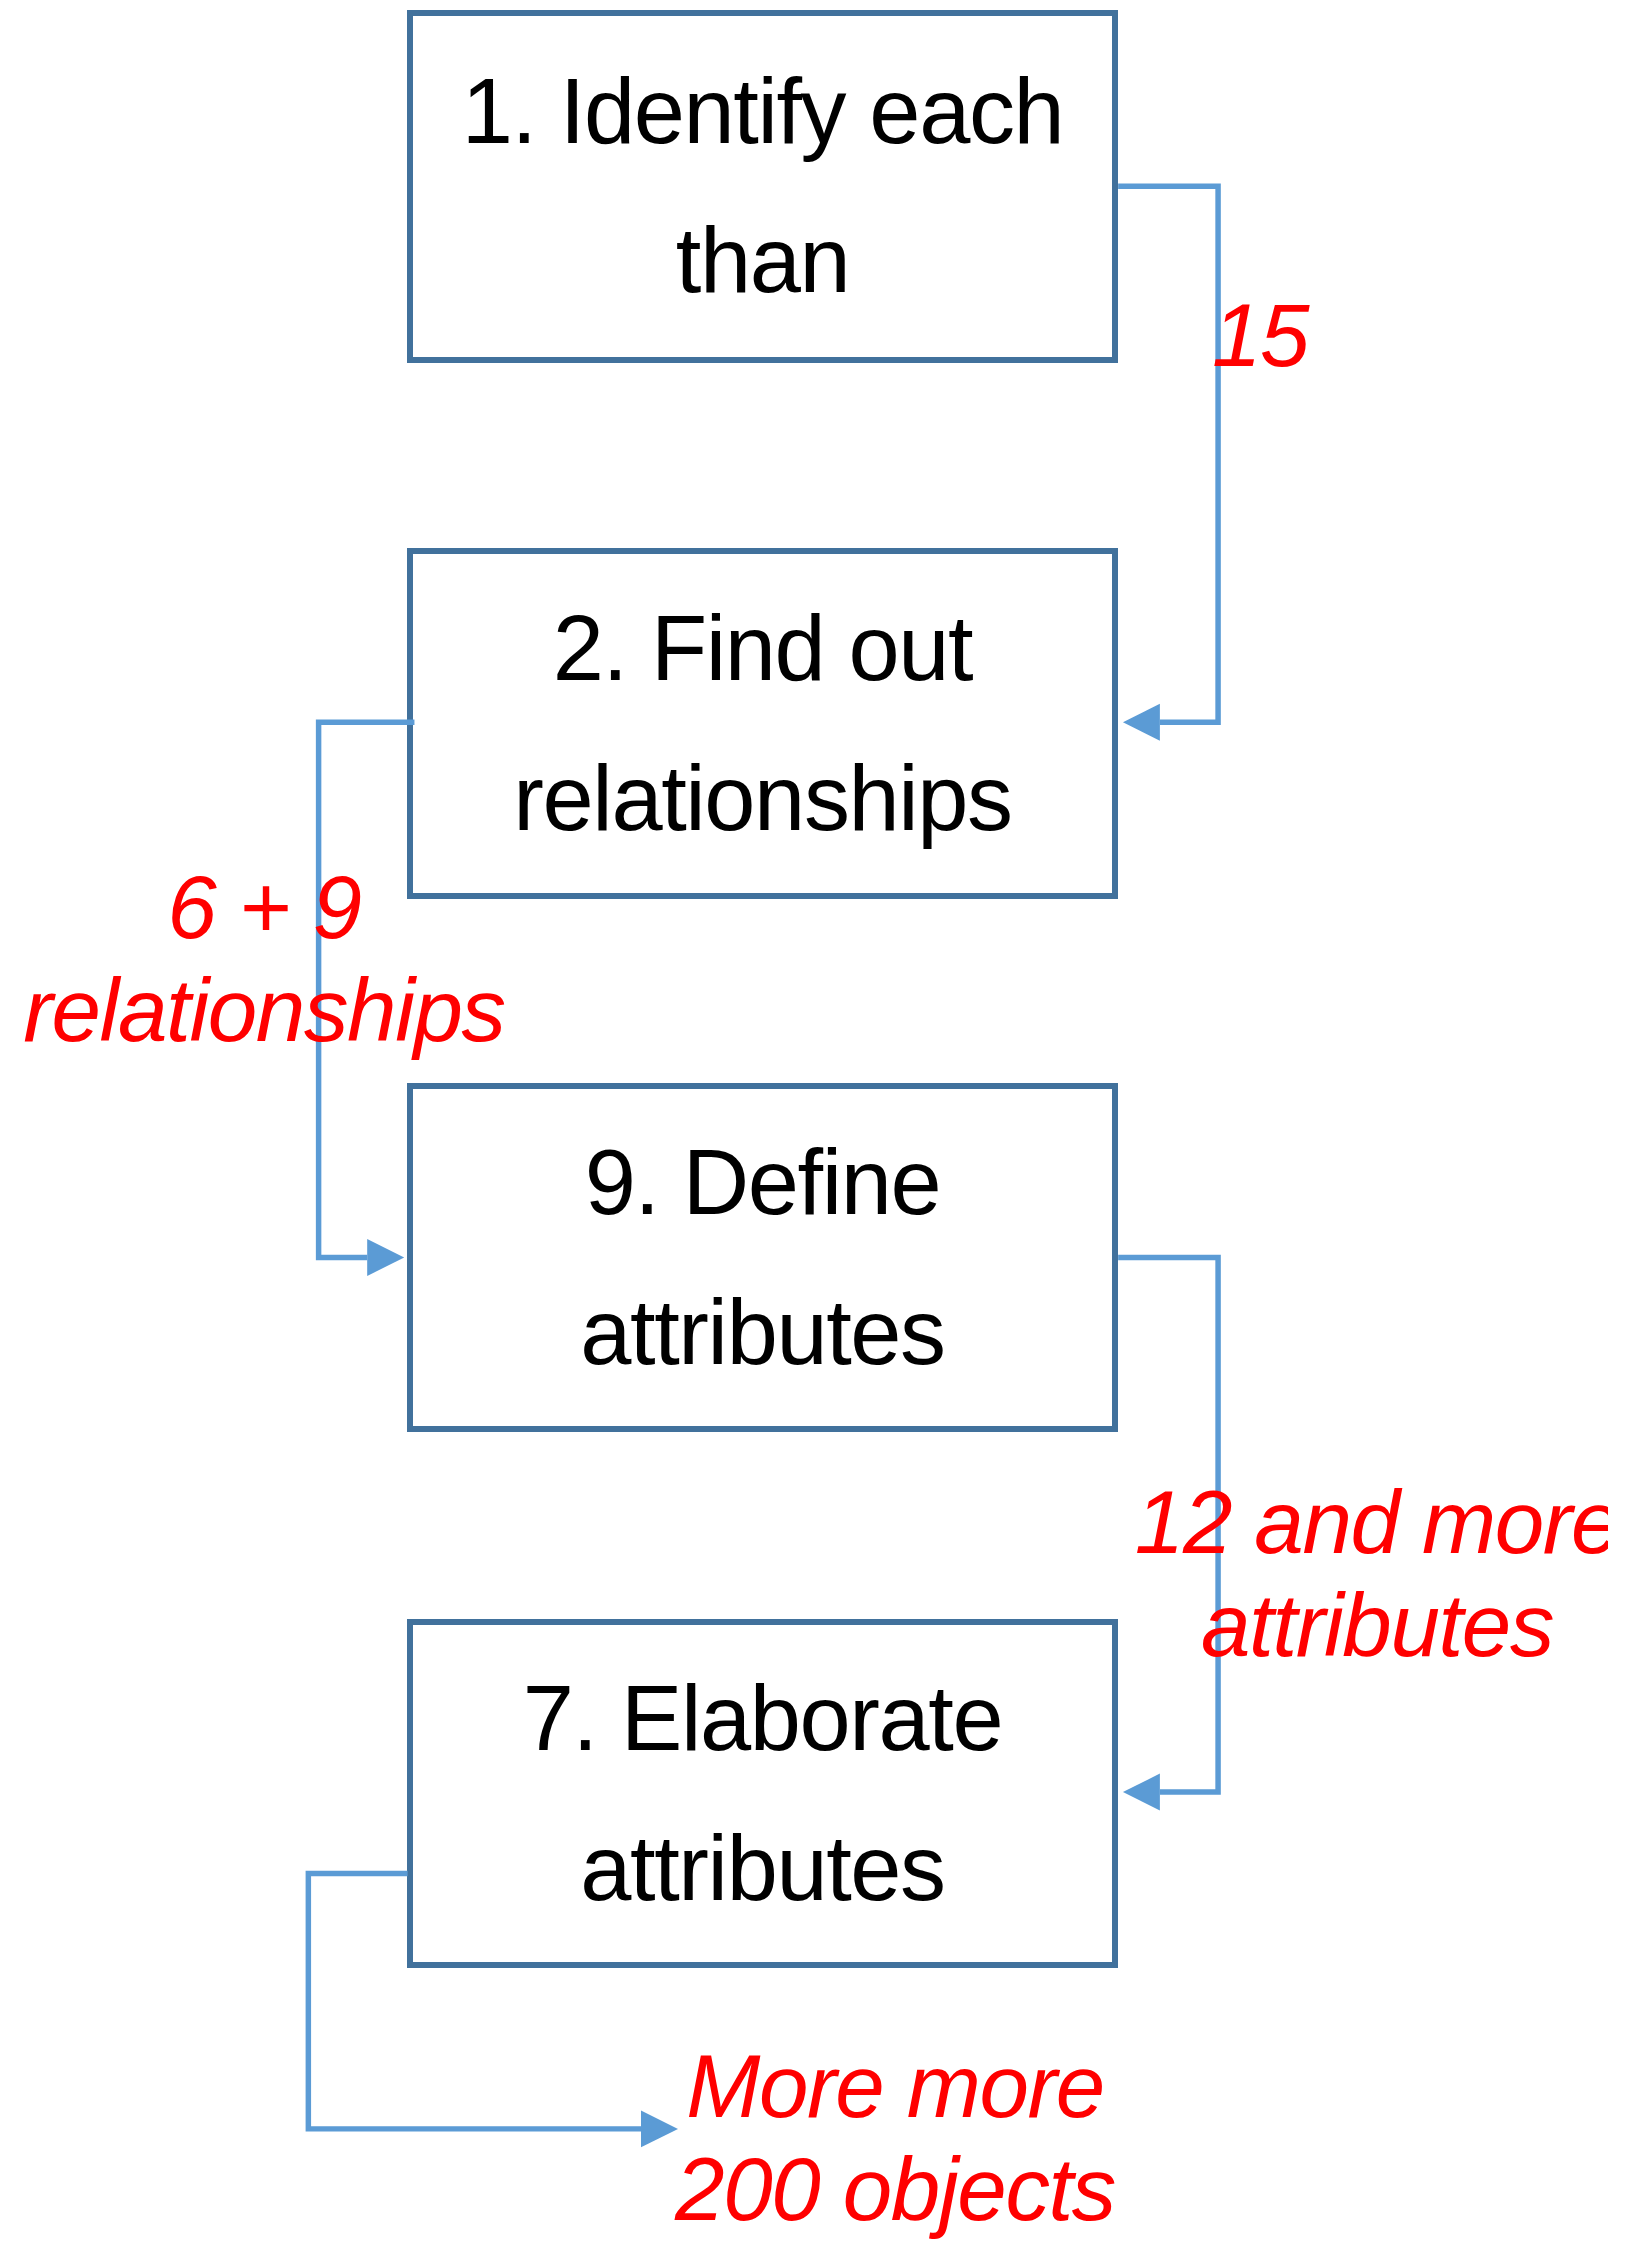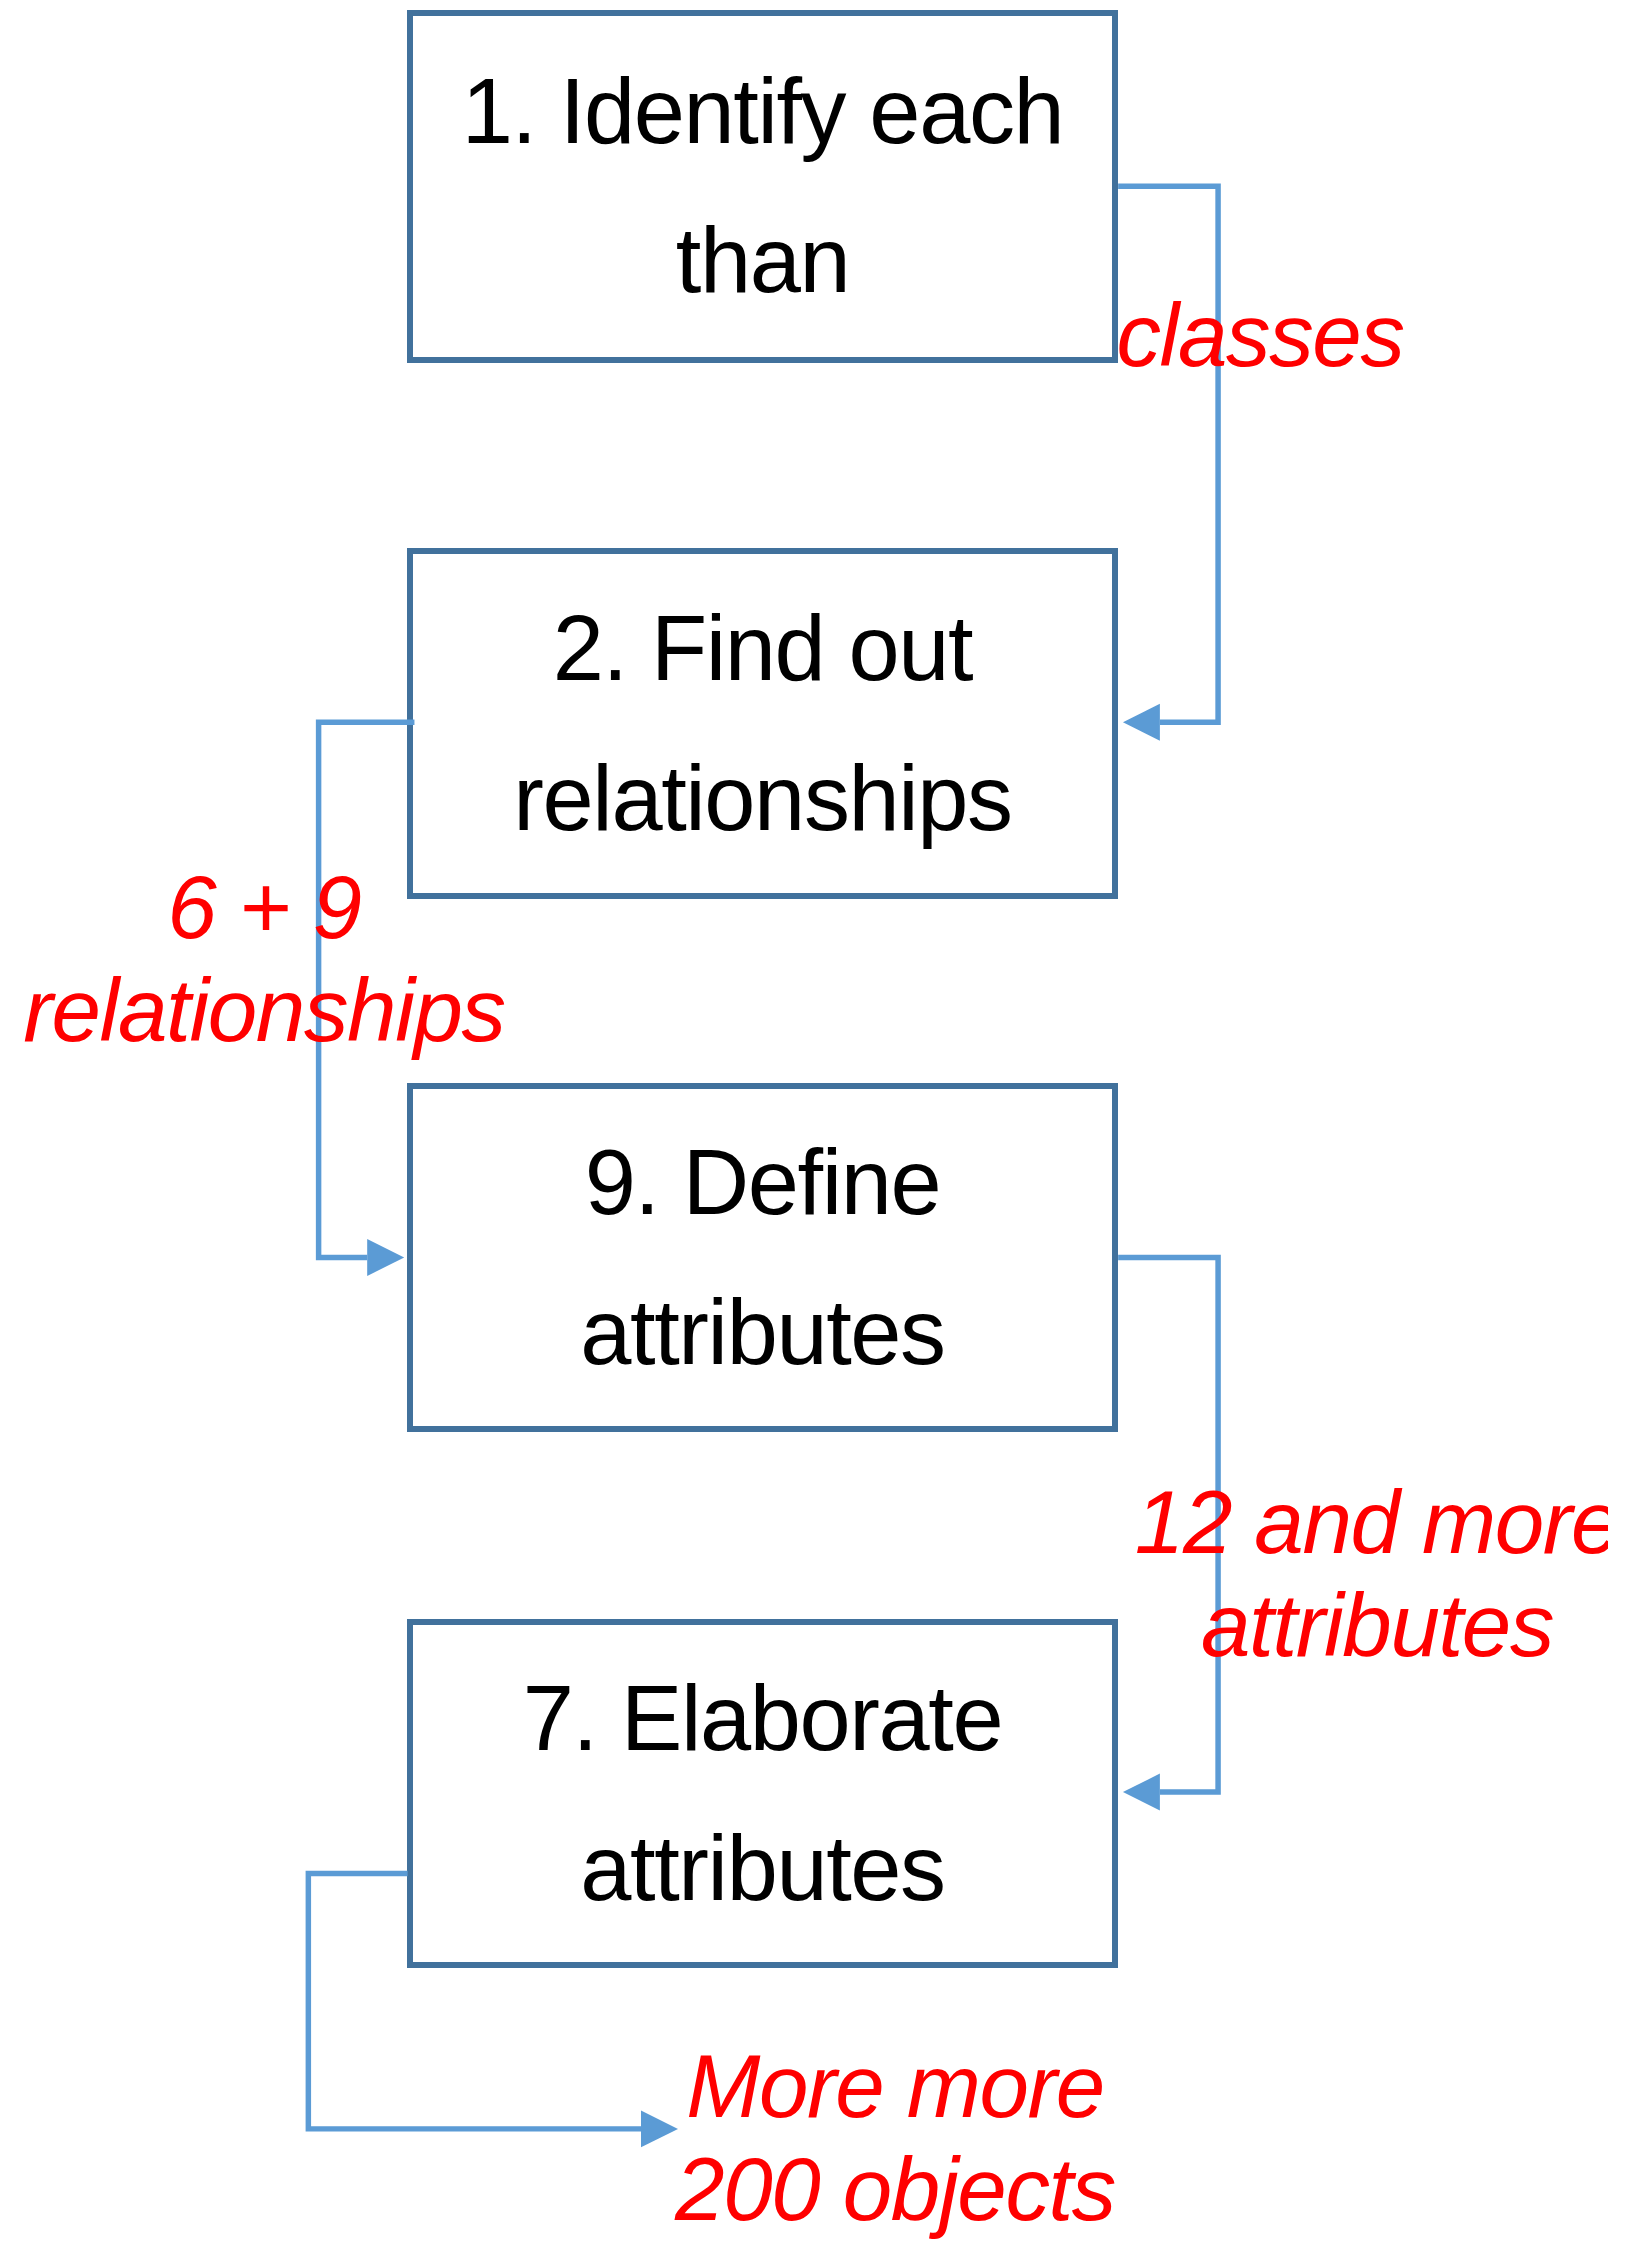--- a/index.html
+++ b/index.html
@@ -116,21 +116,21 @@
       <polygon class="connector-arrowhead" points="1640,2618 1694,2591 1694,2645"></polygon>
     </g>
 
     <g>
       <path class="connector-line" d="M 595 2737 H 450 V 3110 H 936"></path>
       <polygon class="connector-arrowhead" points="990,3110 936,3083 936,3137"></polygon>
     </g>
   </svg>
 
   <div class="annotation" style="left:1260px;top:284px">
-    <span>classes</span>
+    <span>15</span>
   </div>
 
   <div class="annotation" style="left:264px;top:856px">
     <span>6 + 9</span>
     <span>relationships</span>
   </div>
 
   <div class="annotation" style="left:1377px;top:1471px">
     <span>12 and more</span>
     <span>attributes</span>

